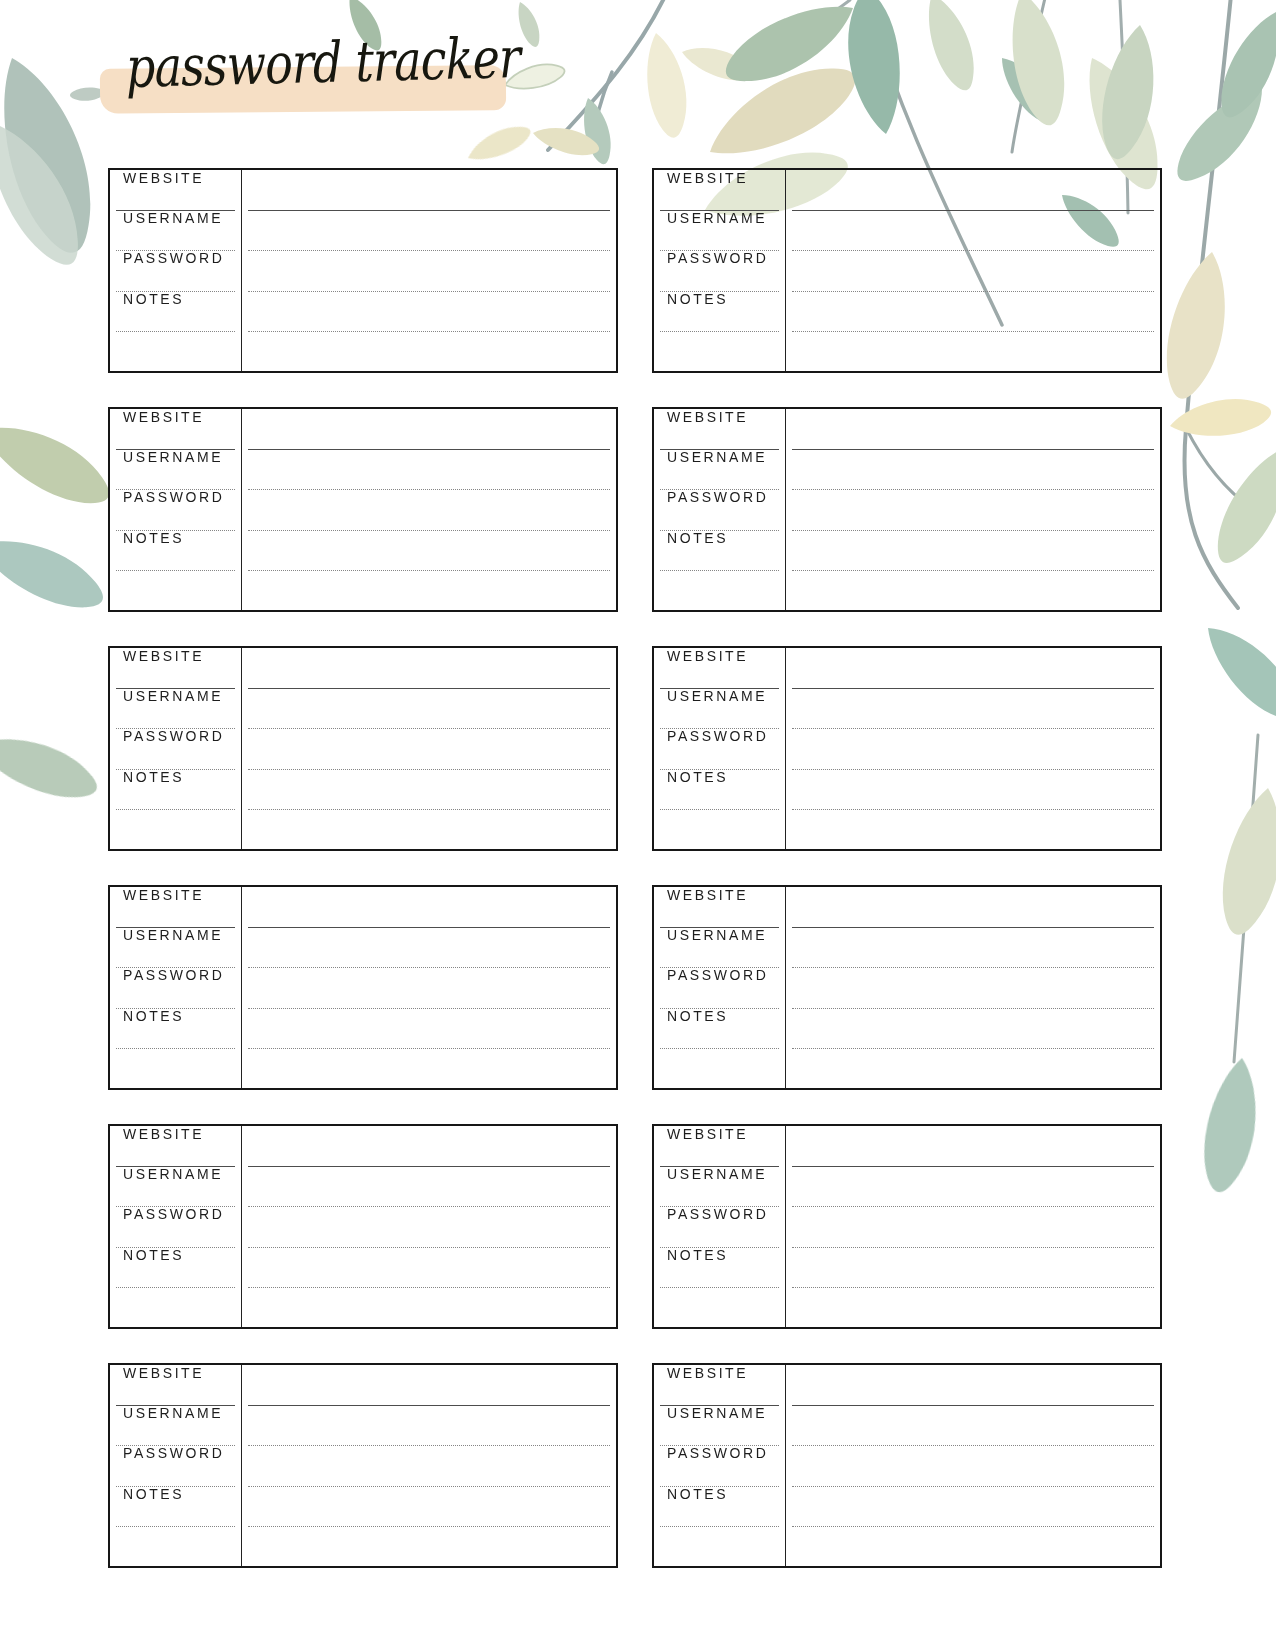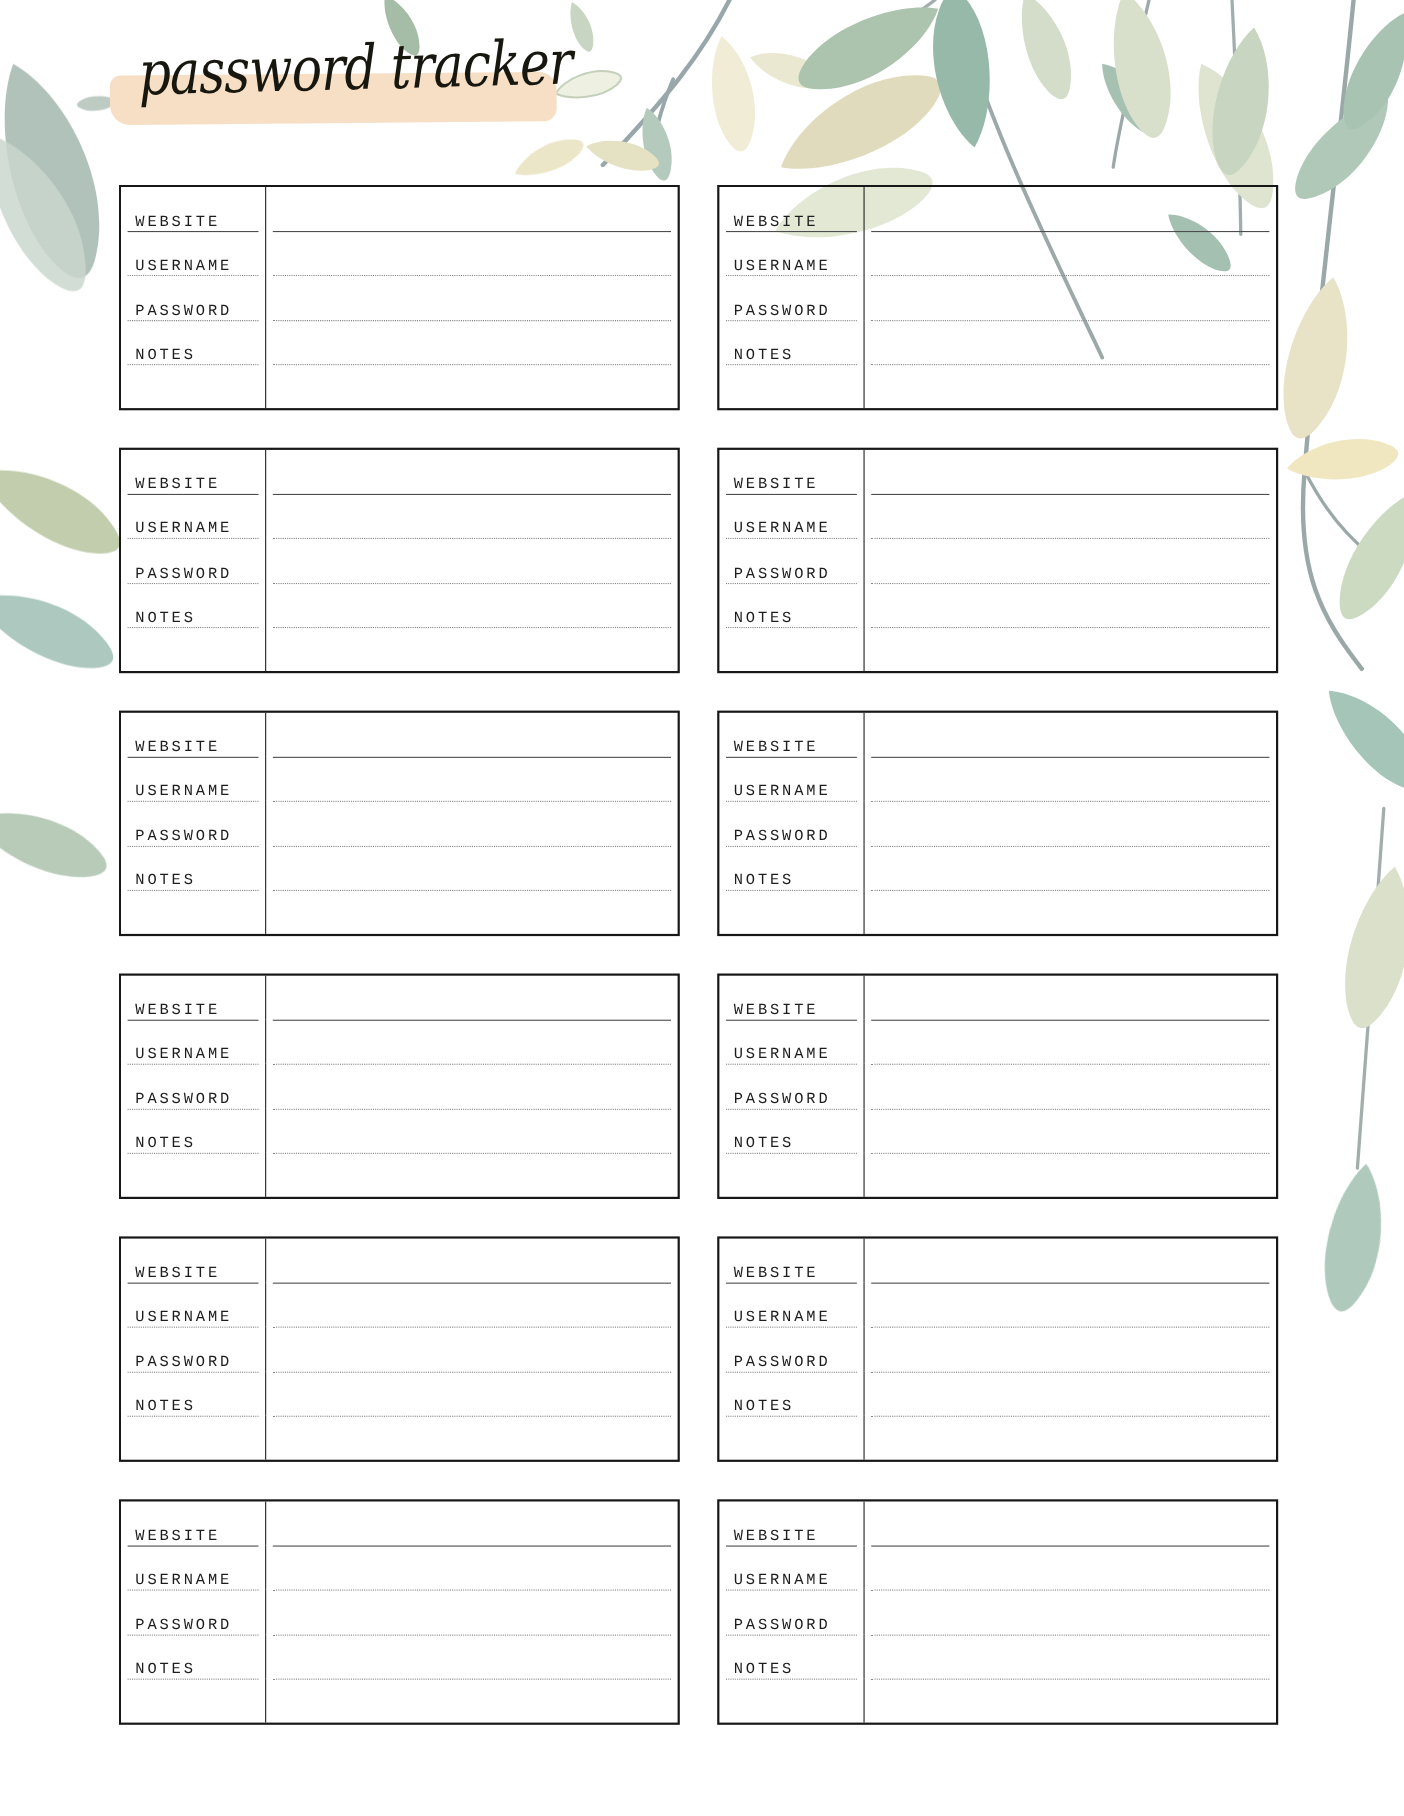--- a/index.html
+++ b/index.html
@@ -35,21 +35,21 @@
     column-gap:34px;row-gap:34px;
   }
   .card{
     box-sizing:border-box;
     border:2.6px solid #171717;
     background:transparent;
     display:grid;
     grid-template-columns:132px 1fr;
     grid-template-rows:repeat(5,1fr);
   }
-  .lc{position:relative;border-right:1.6px solid #222;display:flex;align-items:flex-end;font-family:Liberation Mono, monospace;}
+  .lc{position:relative;border-right:1.6px solid #222;display:flex;align-items:flex-start;}
   .vc{position:relative;display:flex;align-items:center;}
   .lbl{
     padding-left:13px;
     font-size:14px;letter-spacing:2.6px;color:#1d1d1d;
     font-weight:400;white-space:nowrap;
   }
   .val{flex:1;padding:0 10px;font-size:14px;color:#333;min-height:1em;}
   .line{position:absolute;bottom:-1px;left:6px;right:6px;height:0;}
   .line.s{border-bottom:1.3px solid #4d4d4d;}
   .line.d{border-bottom:1.4px dotted #858585;}

